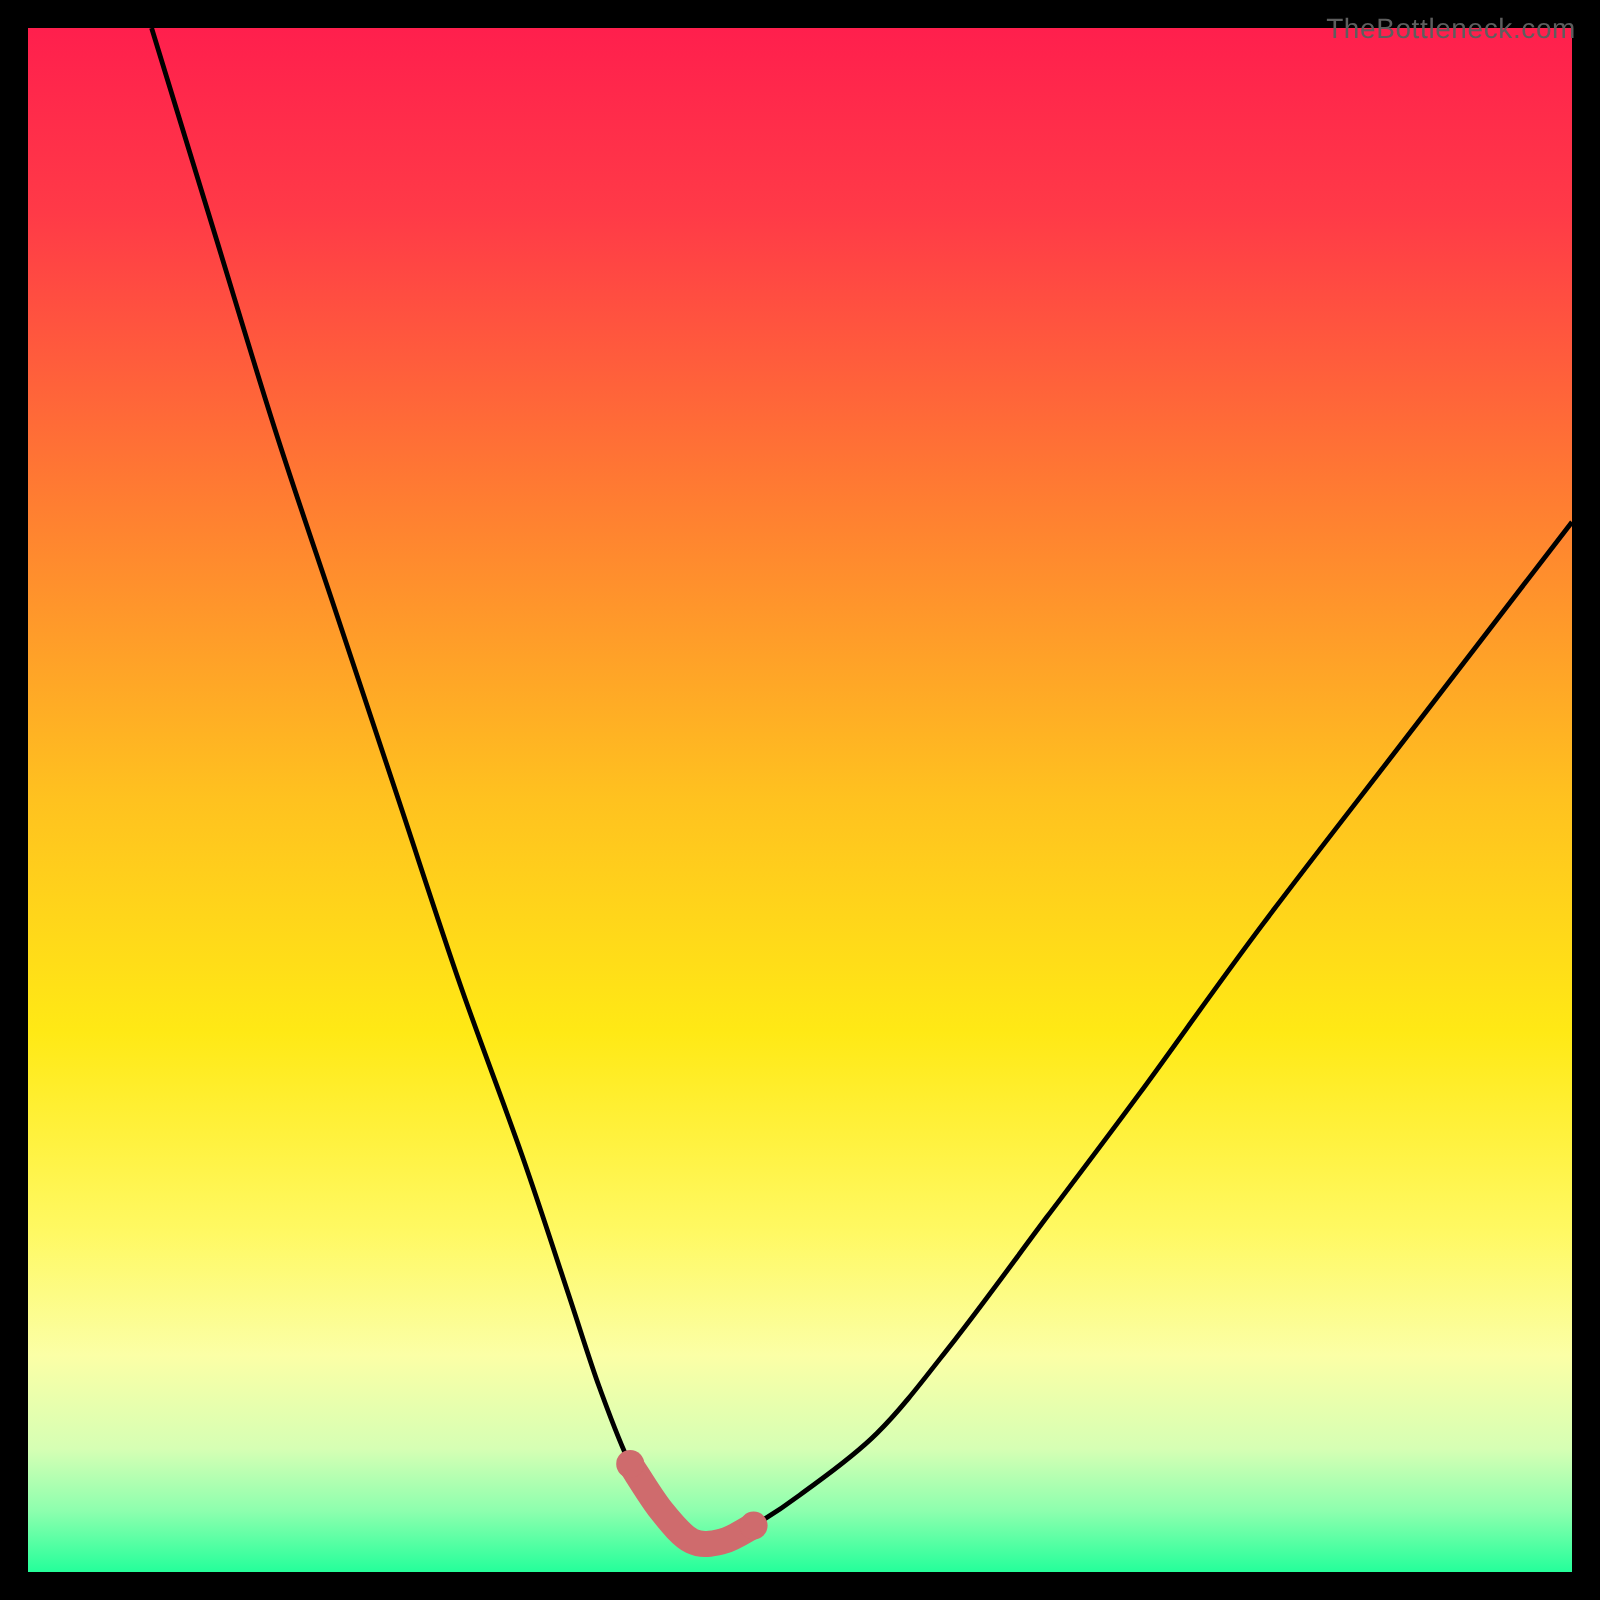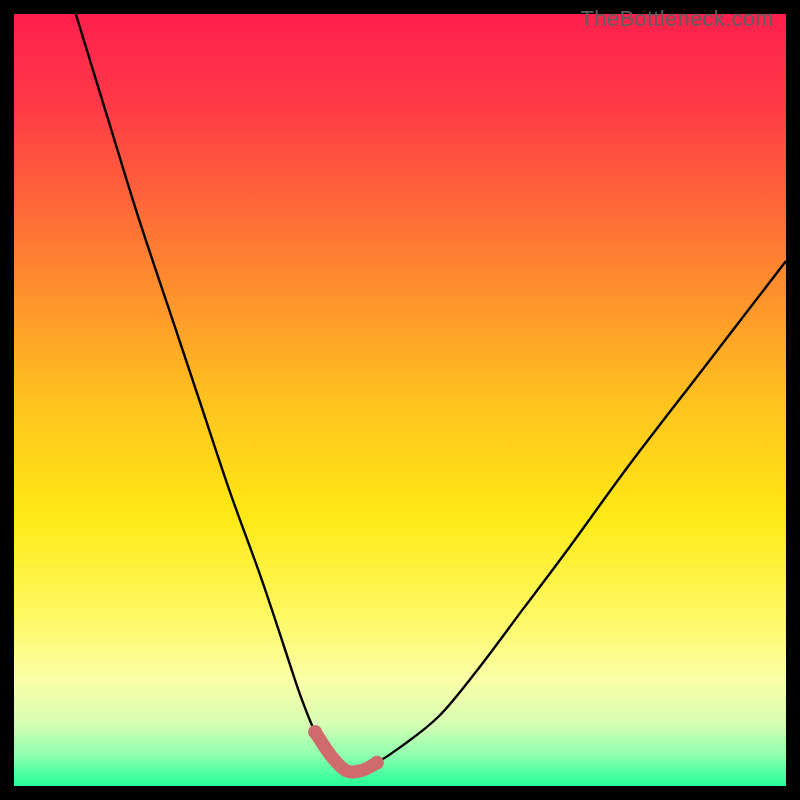--- a/index.html
+++ b/index.html
@@ -26,23 +26,23 @@
     overflow: hidden;
   }
   .plot svg {
     display: block;
     width: 772px;
     height: 772px;
   }
   .watermark {
     position: absolute;
     top: 6px;
-    right: 26px;
+    right: 12px;
     color: #5e5e5e;
-    font-size: 22px;
+    font-size: 14px;
     font-weight: 500;
     letter-spacing: 0.3px;
     user-select: none;
   }
 </style>
 </head>
 <body>
 
 <div class="stage">
 

